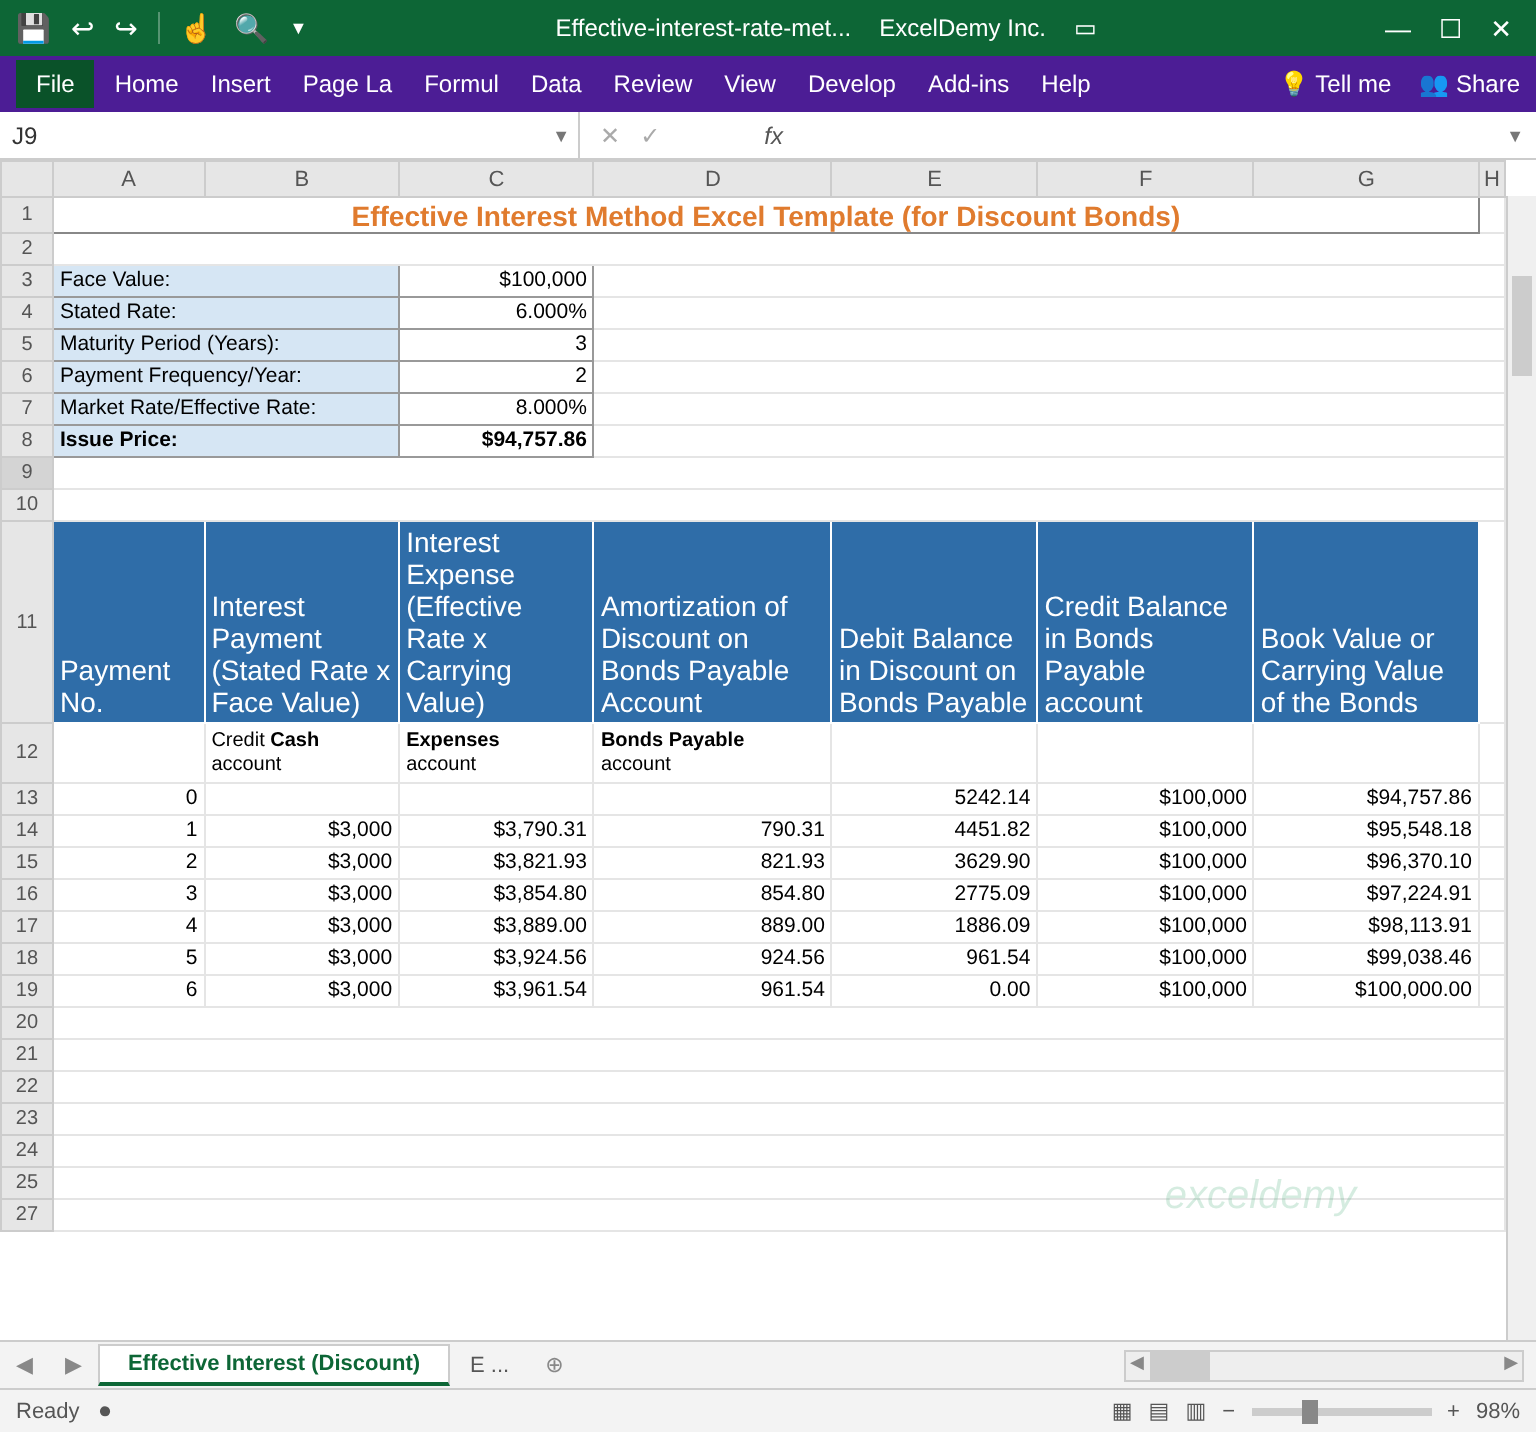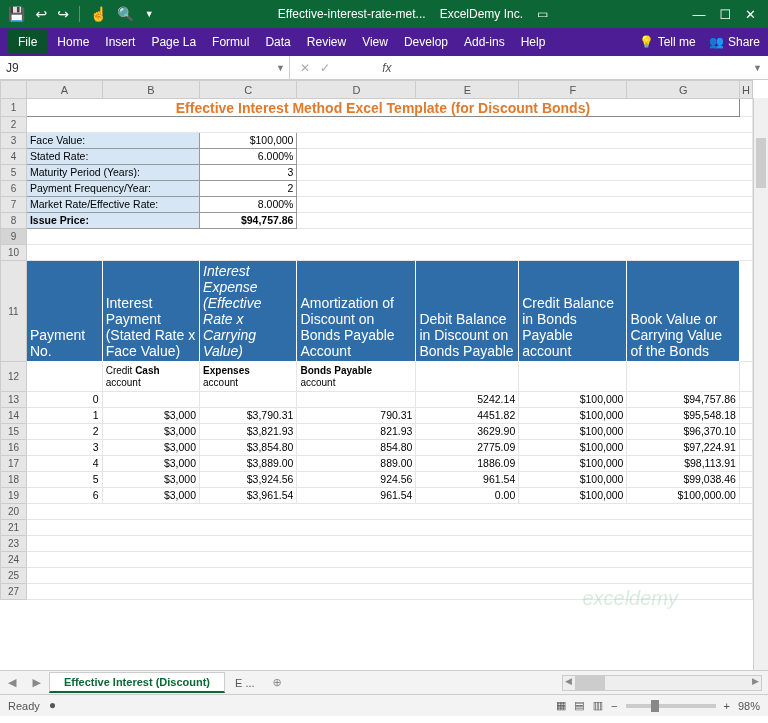--- a/index.html
+++ b/index.html
@@ -178,21 +178,21 @@
             <td class="cell" colspan="8"></td>
           </tr>
           <tr>
             <td class="rh">10</td>
             <td class="cell" colspan="8"></td>
           </tr>
           <tr style="height:70px;">
             <td class="rh">11</td>
             <td class="hdrblue" style="vertical-align:bottom;">Payment No.</td>
             <td class="hdrblue" style="vertical-align:bottom;">Interest Payment (Stated Rate x Face Value)</td>
-            <td class="hdrblue" style="vertical-align:bottom;font-style:italic;">Interest Expense (Effective Rate x Carrying Value)</td>
+            <td class="hdrblue" style="vertical-align:bottom;">Interest Expense (Effective Rate x Carrying Value)</td>
             <td class="hdrblue" style="vertical-align:bottom;">Amortization of Discount on Bonds Payable Account</td>
             <td class="hdrblue" style="vertical-align:bottom;">Debit Balance in Discount on Bonds Payable</td>
             <td class="hdrblue" style="vertical-align:bottom;">Credit Balance in Bonds Payable account</td>
             <td class="hdrblue" style="vertical-align:bottom;">Book Value or Carrying Value of the Bonds</td>
             <td class="cell"></td>
           </tr>
           <tr>
             <td class="rh">12</td>
             <td class="subhdr"></td>
             <td class="subhdr">Credit <b>Cash</b><br>account</td>
@@ -279,20 +279,24 @@
             <td class="tblcell">$100,000</td>
             <td class="tblcell">$100,000.00</td>
             <td class="cell"></td>
           </tr>
           <tr>
             <td class="rh">20</td>
             <td class="cell" colspan="8"></td>
           </tr>
           <tr>
             <td class="rh">21</td>
+            <td class="cell" colspan="8"></td>
+          </tr>
+          <tr>
+            <td class="rh">22</td>
             <td class="cell" colspan="8"></td>
           </tr>
           <tr>
             <td class="rh">23</td>
             <td class="cell" colspan="8"></td>
           </tr>
           <tr>
             <td class="rh">24</td>
             <td class="cell" colspan="8"></td>
           </tr>

